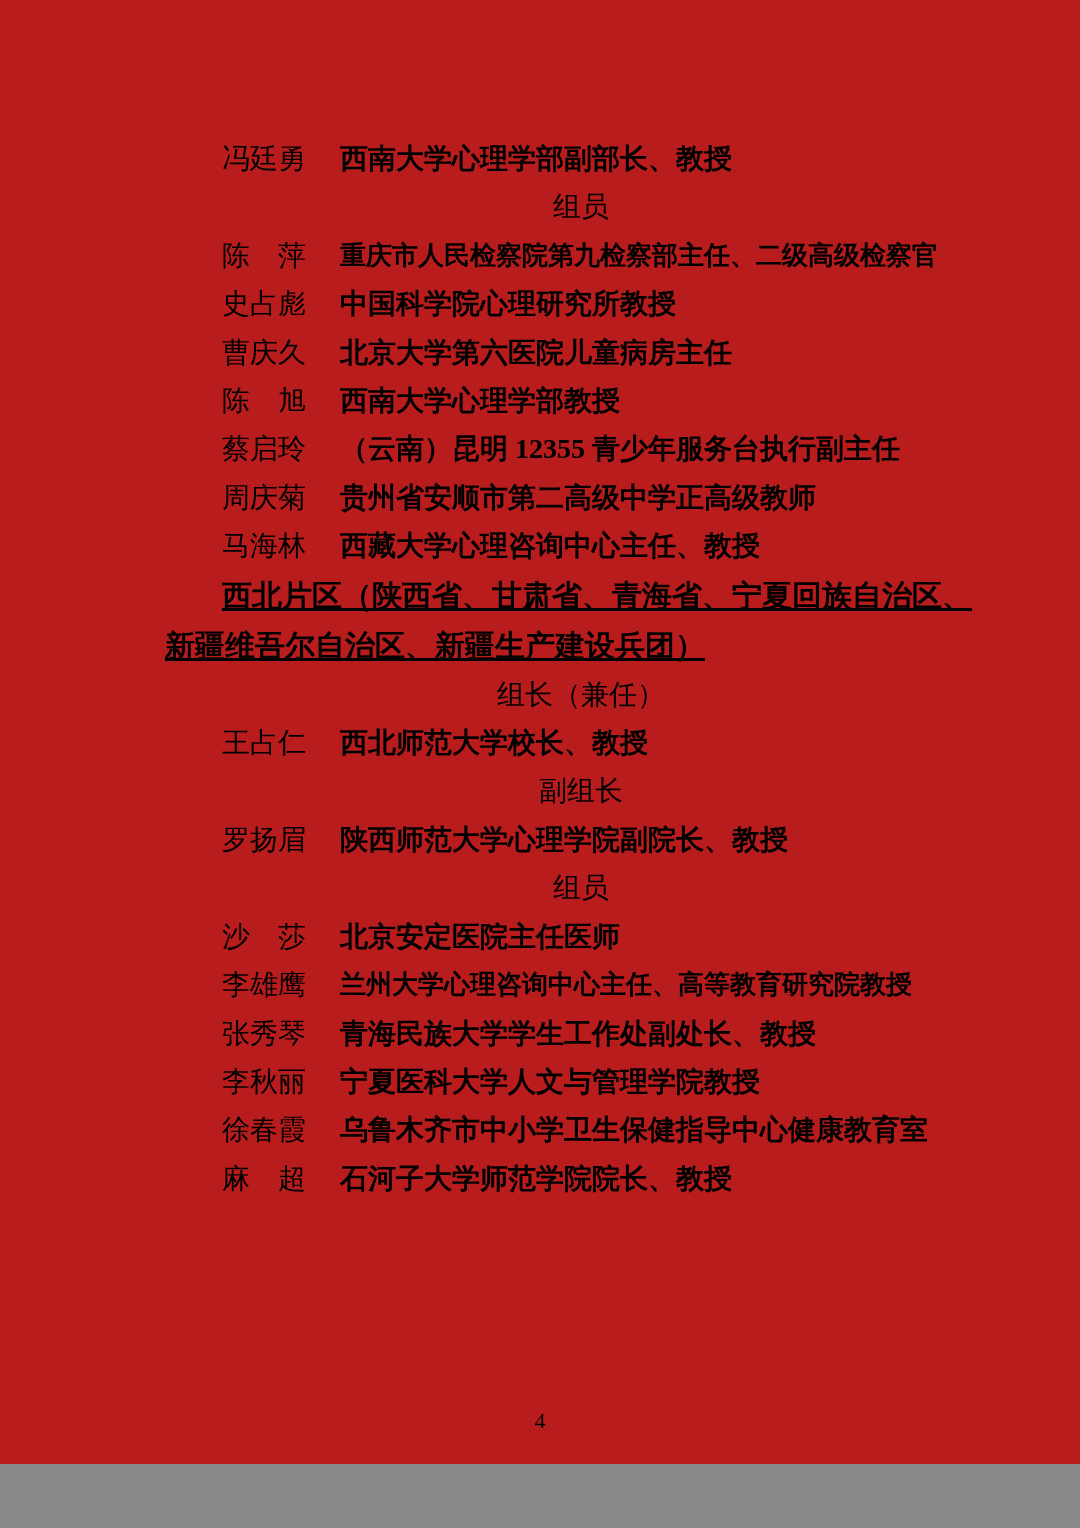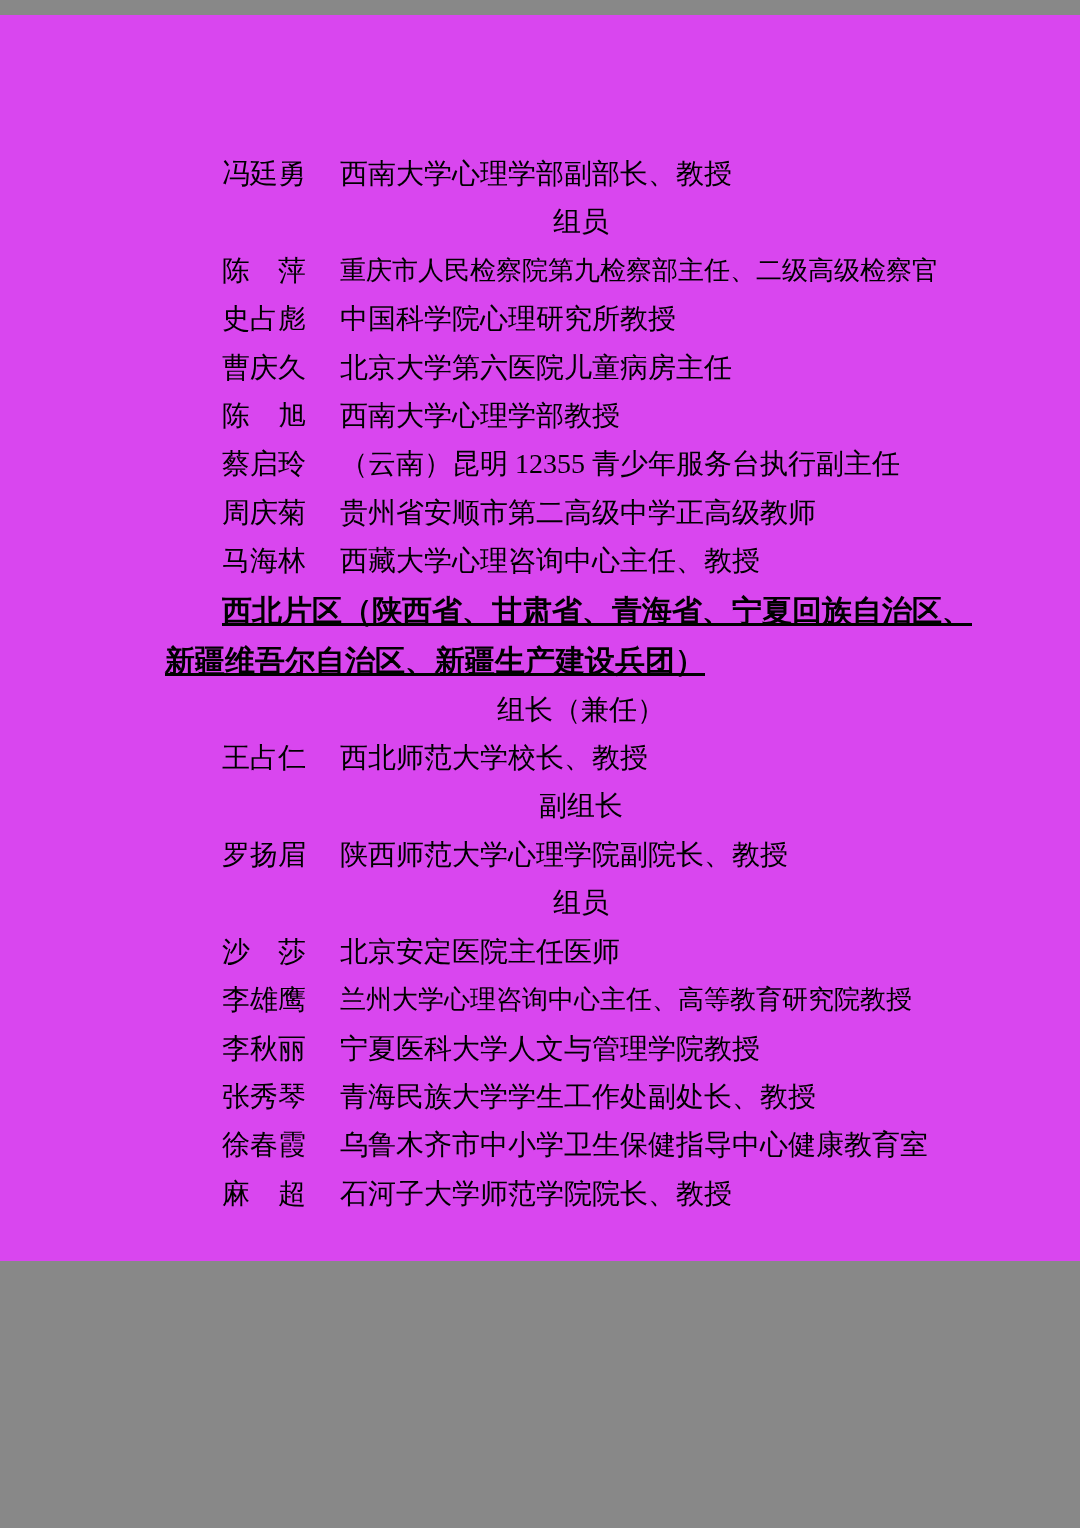--- a/index.html
+++ b/index.html
@@ -1,20 +1,20 @@
 <!DOCTYPE html>
 <html><head>
 <meta charset="utf-8">
 <style>
   html,body{margin:0;padding:0;background:#888;}
   .page{
     position:relative;
-    width:1080px;height:1246px;
-    margin:15px auto;
-    background:#d946ef;
+    width:1080px;height:1464px;
+    margin:0 auto;
+    background:#b91c1c;
     color:#000000;
     font-family:"Liberation Serif","DejaVu Serif",serif;
     overflow:hidden;
   }
   .content{
     position:absolute;
     left:165px;top:135px;
     width:775px;
   }
   .row{
@@ -26,20 +26,21 @@
   .row .name{
     flex:none;
     margin-left:57px;
     width:84px;
     white-space:pre;
   }
   .row .titles{
     flex:1;
     min-width:0;
     margin-left:34px;
+    font-weight:bold;
   }
   .title-line{
     white-space:pre;
   }
   .label-row{
     font-size:28px;
     line-height:48.4px;
     padding-left:57px;
     text-align:center;
   }
@@ -147,29 +148,29 @@
           <div class="title-line">北京安定医院主任医师</div>
         </div>
   </div>
       <div class="row member-row">
     <span class="name">李雄鹰</span>
     <div class="titles">
           <div class="title-line" style="font-size: 26px;">兰州大学心理咨询中心主任、高等教育研究院教授</div>
         </div>
   </div>
       <div class="row member-row">
+    <span class="name">张秀琴</span>
+    <div class="titles">
+          <div class="title-line">青海民族大学学生工作处副处长、教授</div>
+        </div>
+  </div>
+      <div class="row member-row">
     <span class="name">李秋丽</span>
     <div class="titles">
           <div class="title-line">宁夏医科大学人文与管理学院教授</div>
-        </div>
-  </div>
-      <div class="row member-row">
-    <span class="name">张秀琴</span>
-    <div class="titles">
-          <div class="title-line">青海民族大学学生工作处副处长、教授</div>
         </div>
   </div>
       <div class="row member-row">
     <span class="name">徐春霞</span>
     <div class="titles">
           <div class="title-line">乌鲁木齐市中小学卫生保健指导中心健康教育室</div>
         </div>
   </div>
       <div class="row member-row">
     <span class="name">麻　超</span>

